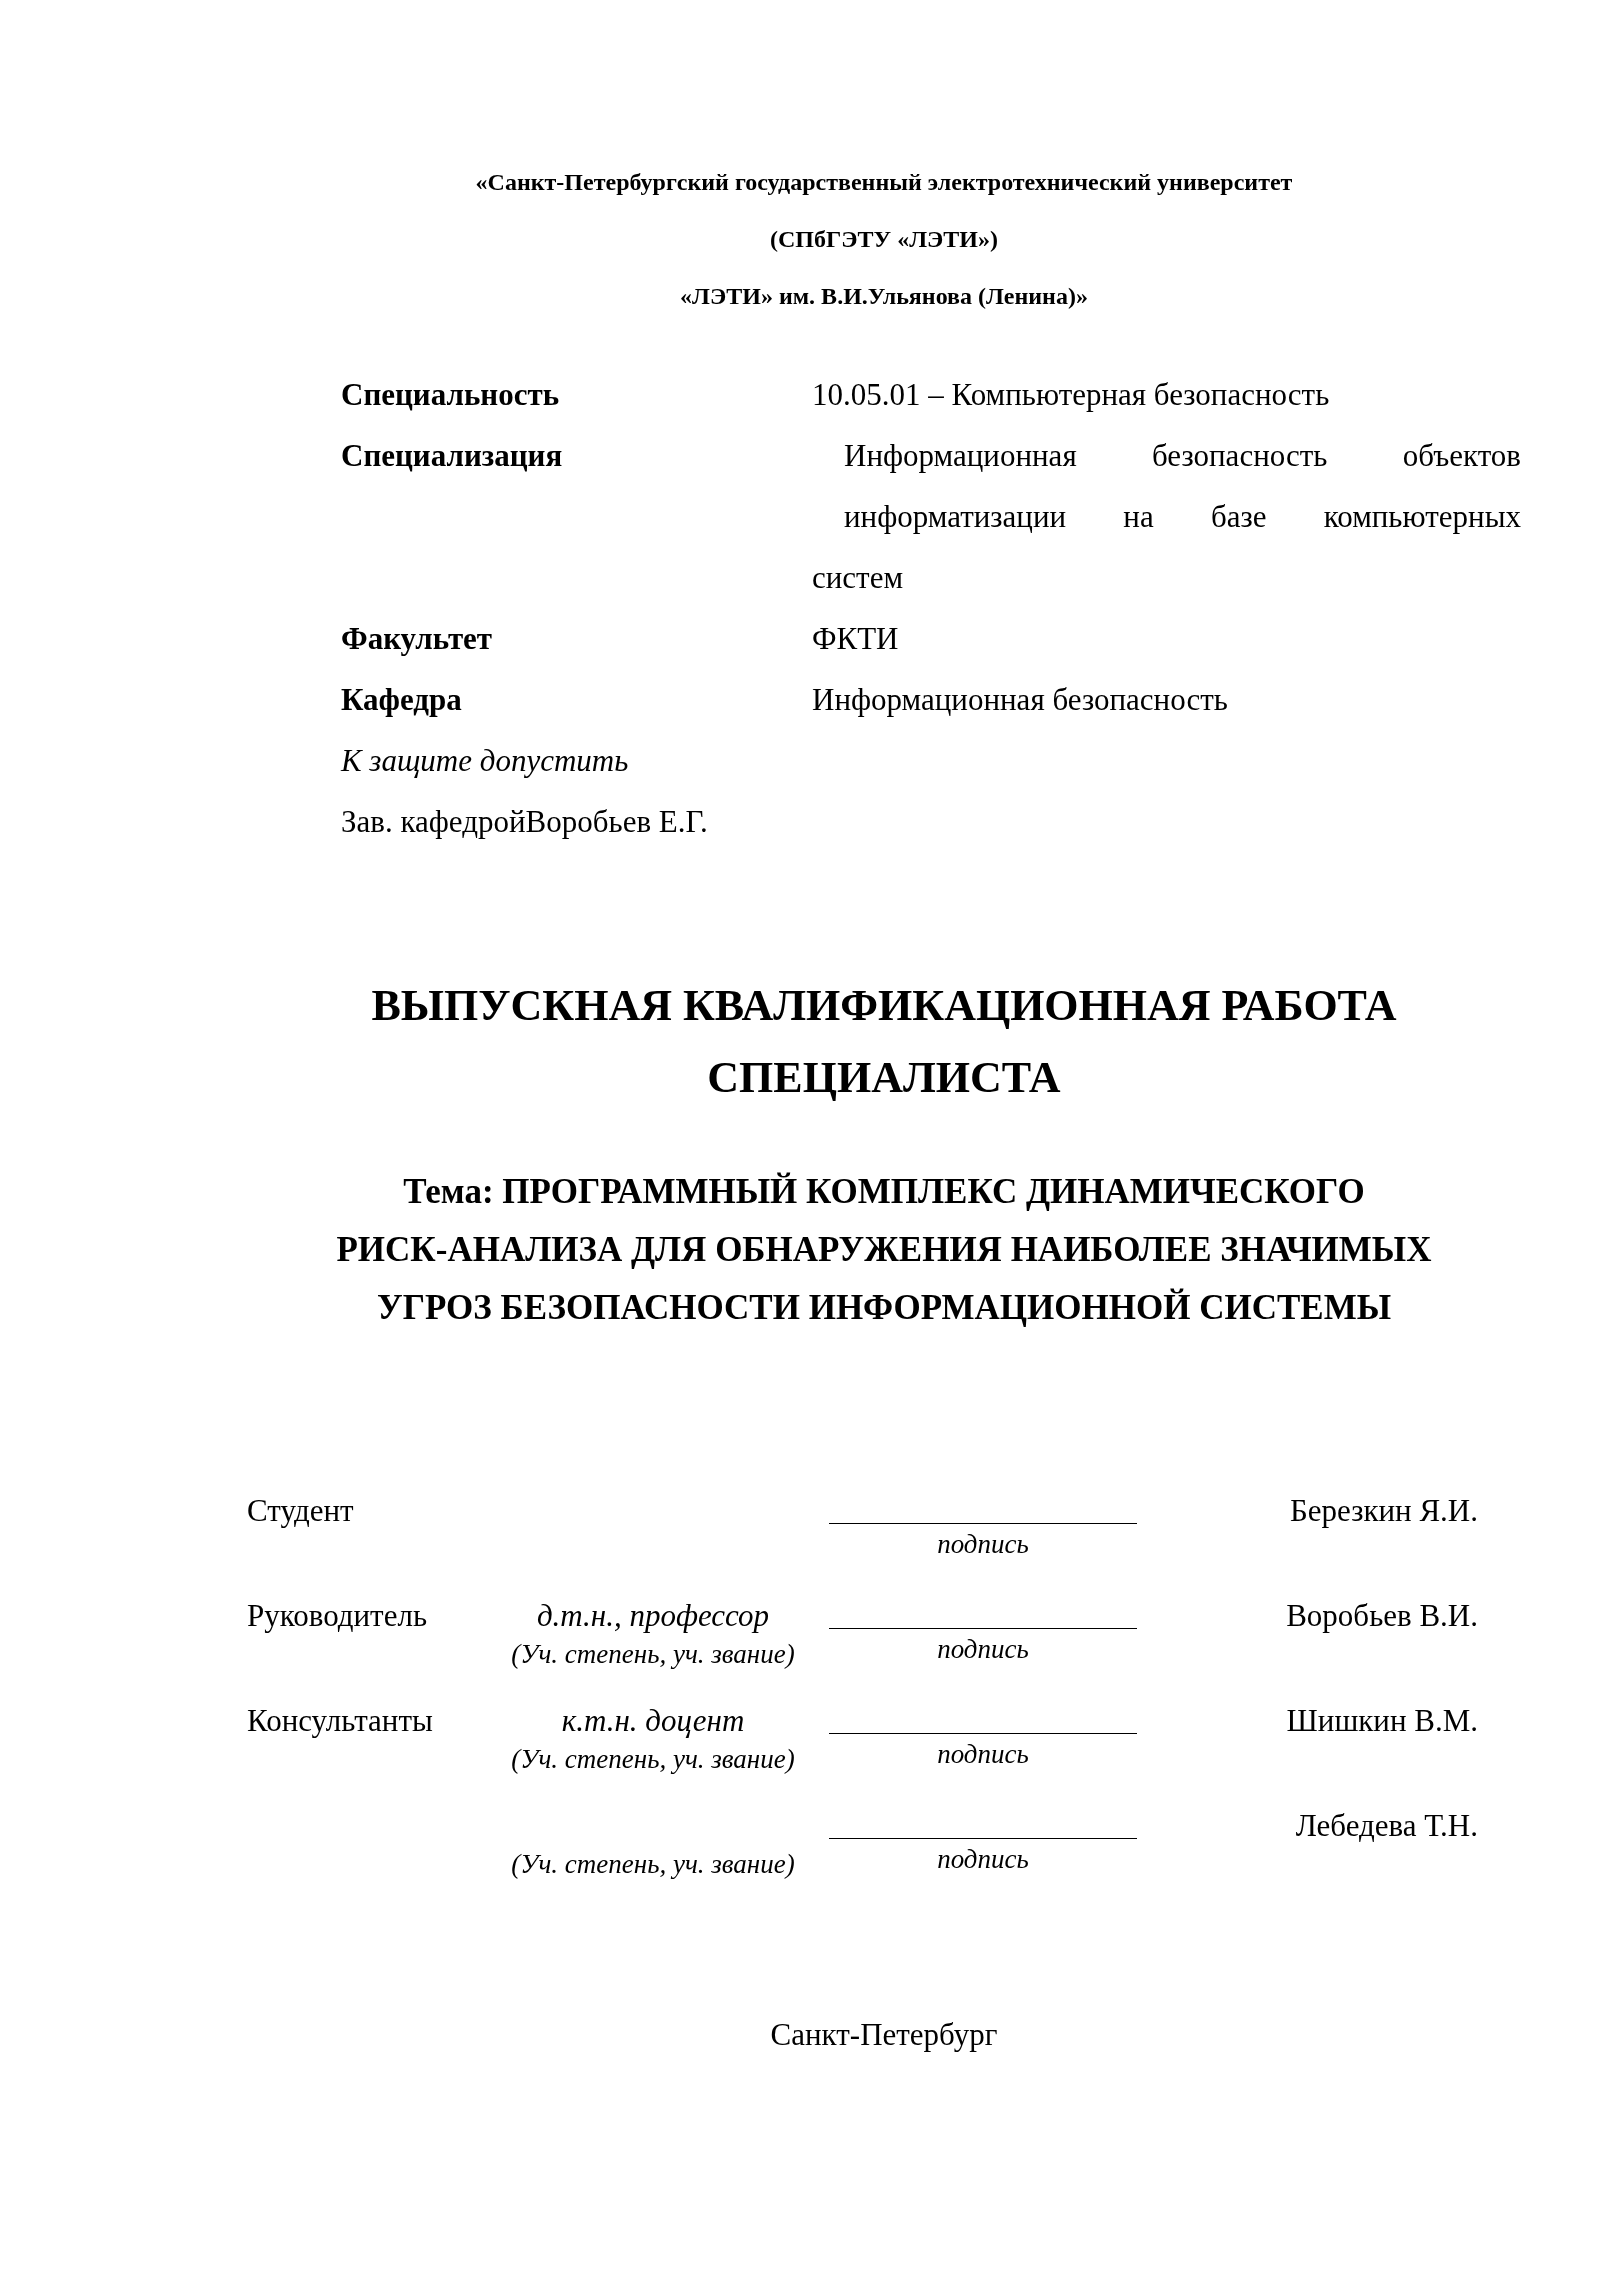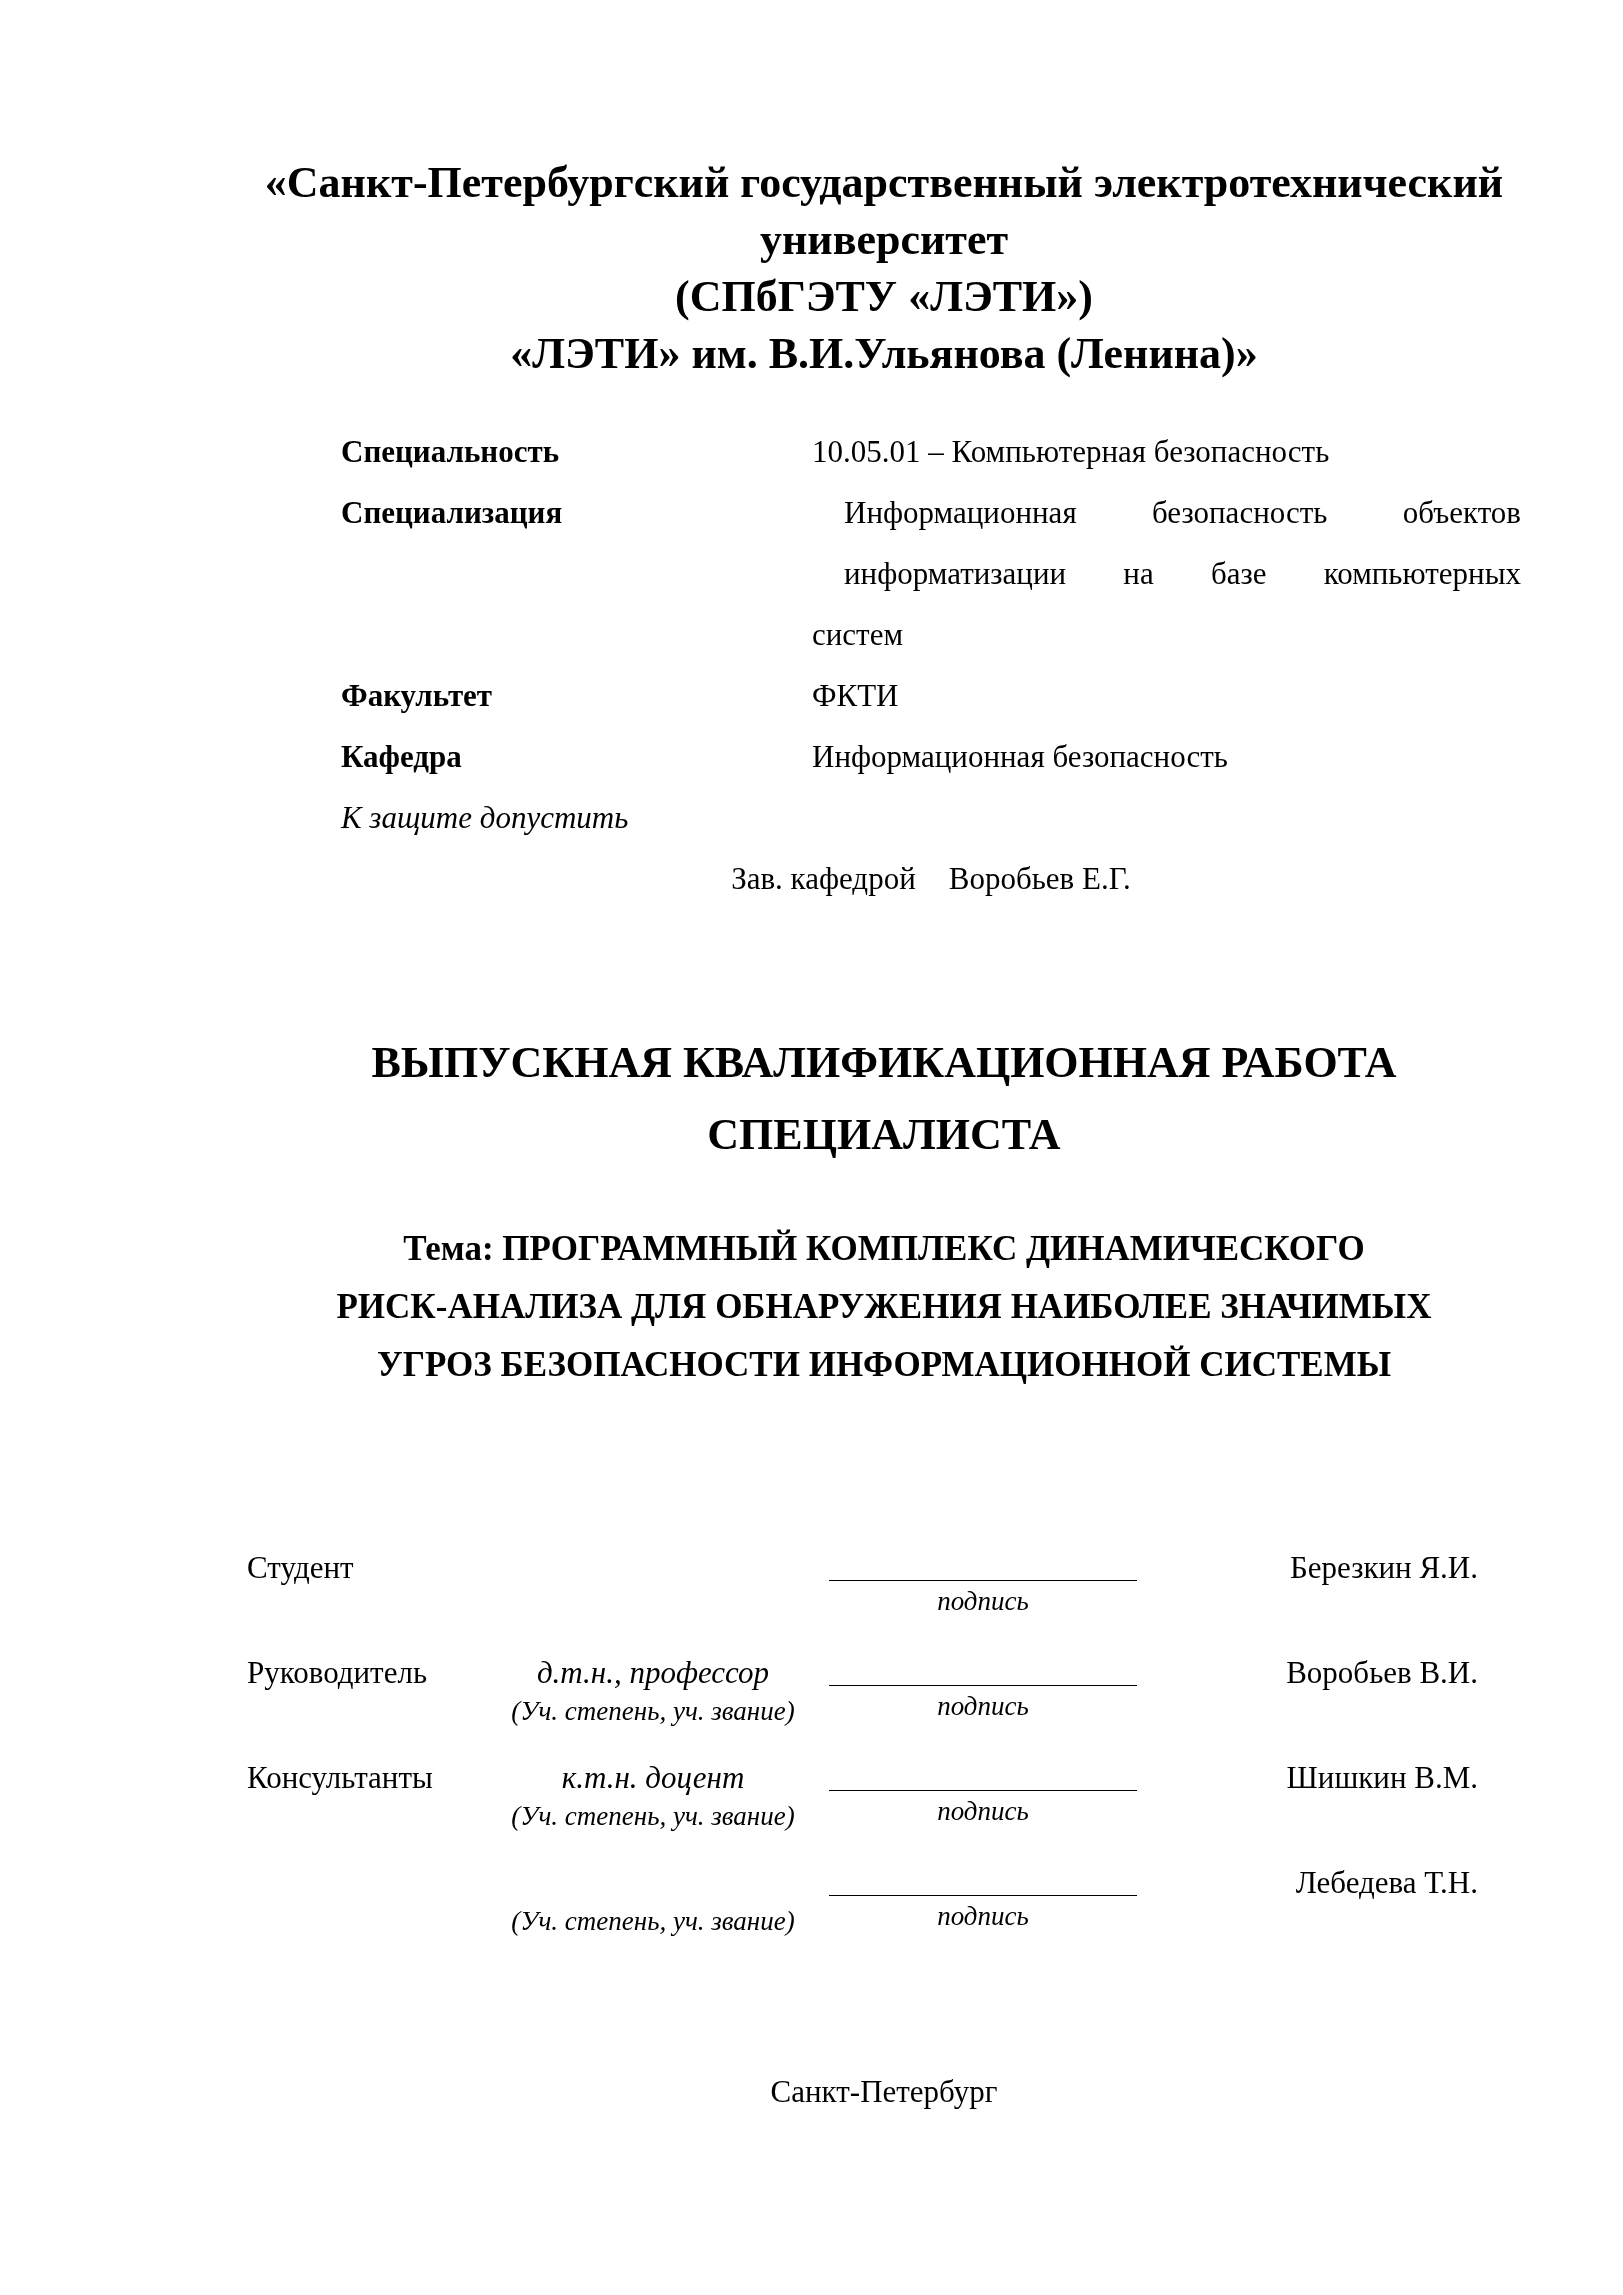--- a/index.html
+++ b/index.html
@@ -9,36 +9,36 @@
     height: 2295px;
     font-family: "Liberation Serif", serif;
     font-size: 31px;
     color: #000000;
     overflow: hidden;
   }
   .page { padding: 154px 102px 0 247px; }
 
   .header {
     font-weight: bold;
-    font-size: 44px;
+    font-size: 24px;
     line-height: 57px;
     text-align: center;
   }
 
   .details {
     margin-top: 39px;
     margin-left: 94px;
     display: grid;
     grid-template-columns: 471px 1fr;
     line-height: 61px;
   }
   .bold { font-weight: bold; }
   .italic { font-style: italic; }
   .span2 { grid-column: 1 / -1; }
-  .flex-between { display: flex; justify-content: center; gap: 33px; }
+  .flex-between { display: flex; justify-content: flex-start; }
   .just-line { text-align: justify; text-align-last: justify; margin-left: 32px; }
 
   .main-title {
     margin-top: 118px;
     font-weight: bold;
     font-size: 44px;
     line-height: 72px;
     text-align: center;
   }
   .theme {

